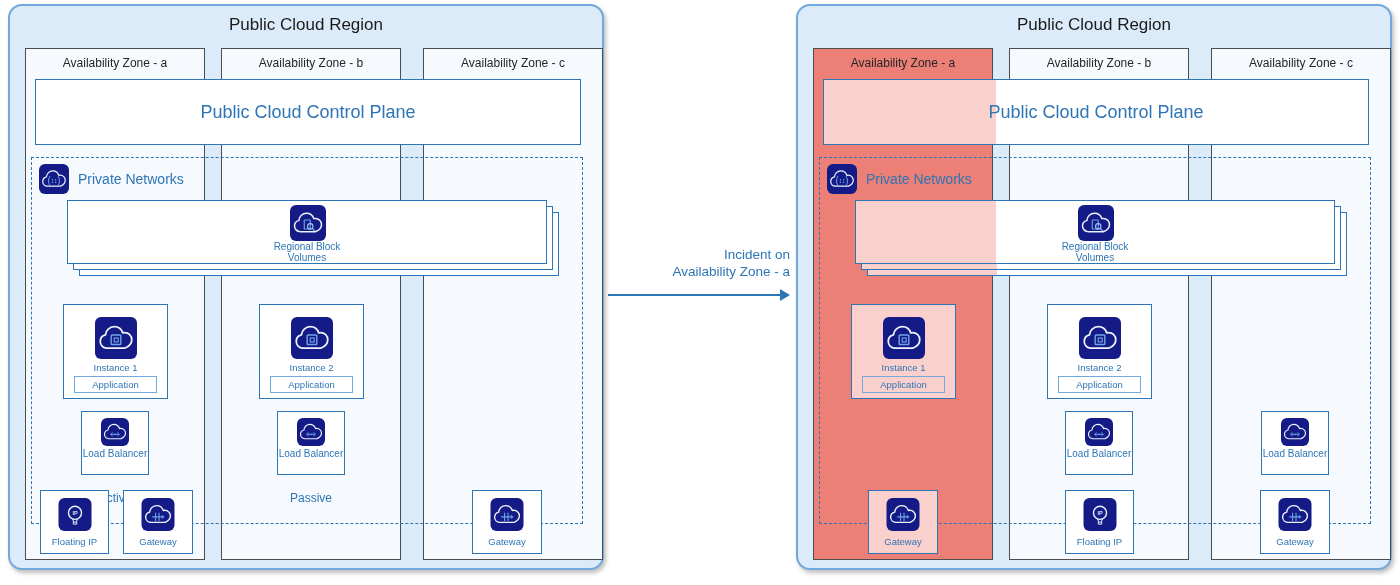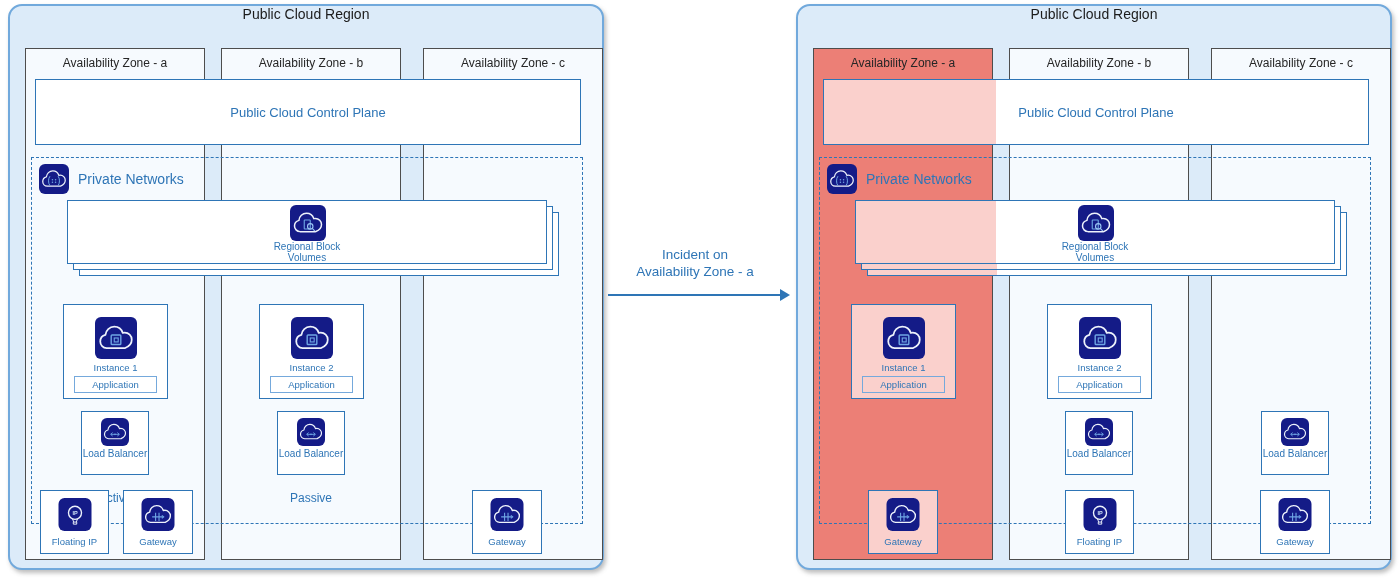--- a/index.html
+++ b/index.html
@@ -5,35 +5,35 @@
   html,body{margin:0;padding:0;background:#fff;}
   .canvas{position:relative;width:1400px;height:585px;background:#ffffff;
           font-family:"Liberation Sans",sans-serif;overflow:hidden;}
 
   
   .region{position:absolute;top:4px;height:566px;width:596px;background:#DCEBF9;
           border:2px solid #71A9DC;border-radius:14px;
           box-shadow:2px 3px 4px rgba(110,110,110,.45);box-sizing:border-box;}
   .region.left{left:8px}
   .region.right{left:796px}
-  .region-title{position:absolute;top:0;left:0;width:100%;text-align:center;
-                font-size:14px;color:#1b1b1b;}
+  .region-title{position:absolute;top:9px;left:0;width:100%;text-align:center;
+                font-size:17px;color:#1b1b1b;}
 
   
   .zone{position:absolute;top:42px;height:512px;width:180px;background:#F6FAFE;
         border:1.5px solid #4d4d4d;box-sizing:border-box;}
   .zone.za{left:15px}.zone.zb{left:211px}.zone.zc{left:413px}
   .zone.incident{background:#EC7F76;}
   .zone-label{position:absolute;top:7px;left:0;width:100%;text-align:center;
               font-size:12px;color:#262626;}
 
   
   .cplane{position:absolute;left:25px;top:73px;width:546px;height:66px;background:#fff;
           border:1.5px solid #2E75B6;box-sizing:border-box;display:flex;align-items:center;
-          justify-content:center;font-size:13px;color:#2E75B6;}
+          justify-content:center;font-size:18px;color:#2E75B6;}
   .pinkpatch{position:absolute;left:0;top:0;bottom:0;background:#FAD0CC;}
 
   
   .pnbox{position:absolute;left:21px;top:151px;width:552px;height:367px;
          border:1.6px dashed #2E75B6;box-sizing:border-box;}
   .pn-icon{position:absolute;left:7px;top:6px;width:30px;height:30px;}
   .pn-label{position:absolute;left:46px;top:13px;font-size:14px;color:#2E75B6;}
 
   
   .icon-tile{background:#141B87;border-radius:6px;display:flex;align-items:center;
@@ -68,21 +68,21 @@
   .n-lb .tile{top:6px;width:28px;height:28px;}
   .n-lb .l1{top:36px;font-size:10px;}
   .n-lb .l2{top:31px;font-size:12px;margin-top:48px;}
 
   .n-bottom{width:70px;height:64px;top:484px;padding-left:40px;}
   .n-bottom .tile{top:7px;width:33px;height:33px;}
   .n-bottom .nlabel{top:45px;font-size:9.5px;}
 
   
   .connector{position:absolute;left:600px;top:246px;width:190px;}
-  .conn-text{text-align:center;color:#2E75B6;font-size:13.5px;line-height:17px;}
+  .conn-text{text-align:right;color:#2E75B6;font-size:13.5px;line-height:17px;}
   .conn-arrow{position:relative;margin-top:9px;height:12px;}
   .shaft{position:absolute;left:8px;right:9px;top:5px;height:2px;background:#2E75B6;}
   .head{position:absolute;right:0;top:0;width:0;height:0;border-left:10px solid #2E75B6;
         border-top:6px solid transparent;border-bottom:6px solid transparent;}
 
   .defs{position:absolute;width:0;height:0;overflow:hidden;}
 </style>
 </head>
 <body>
 

